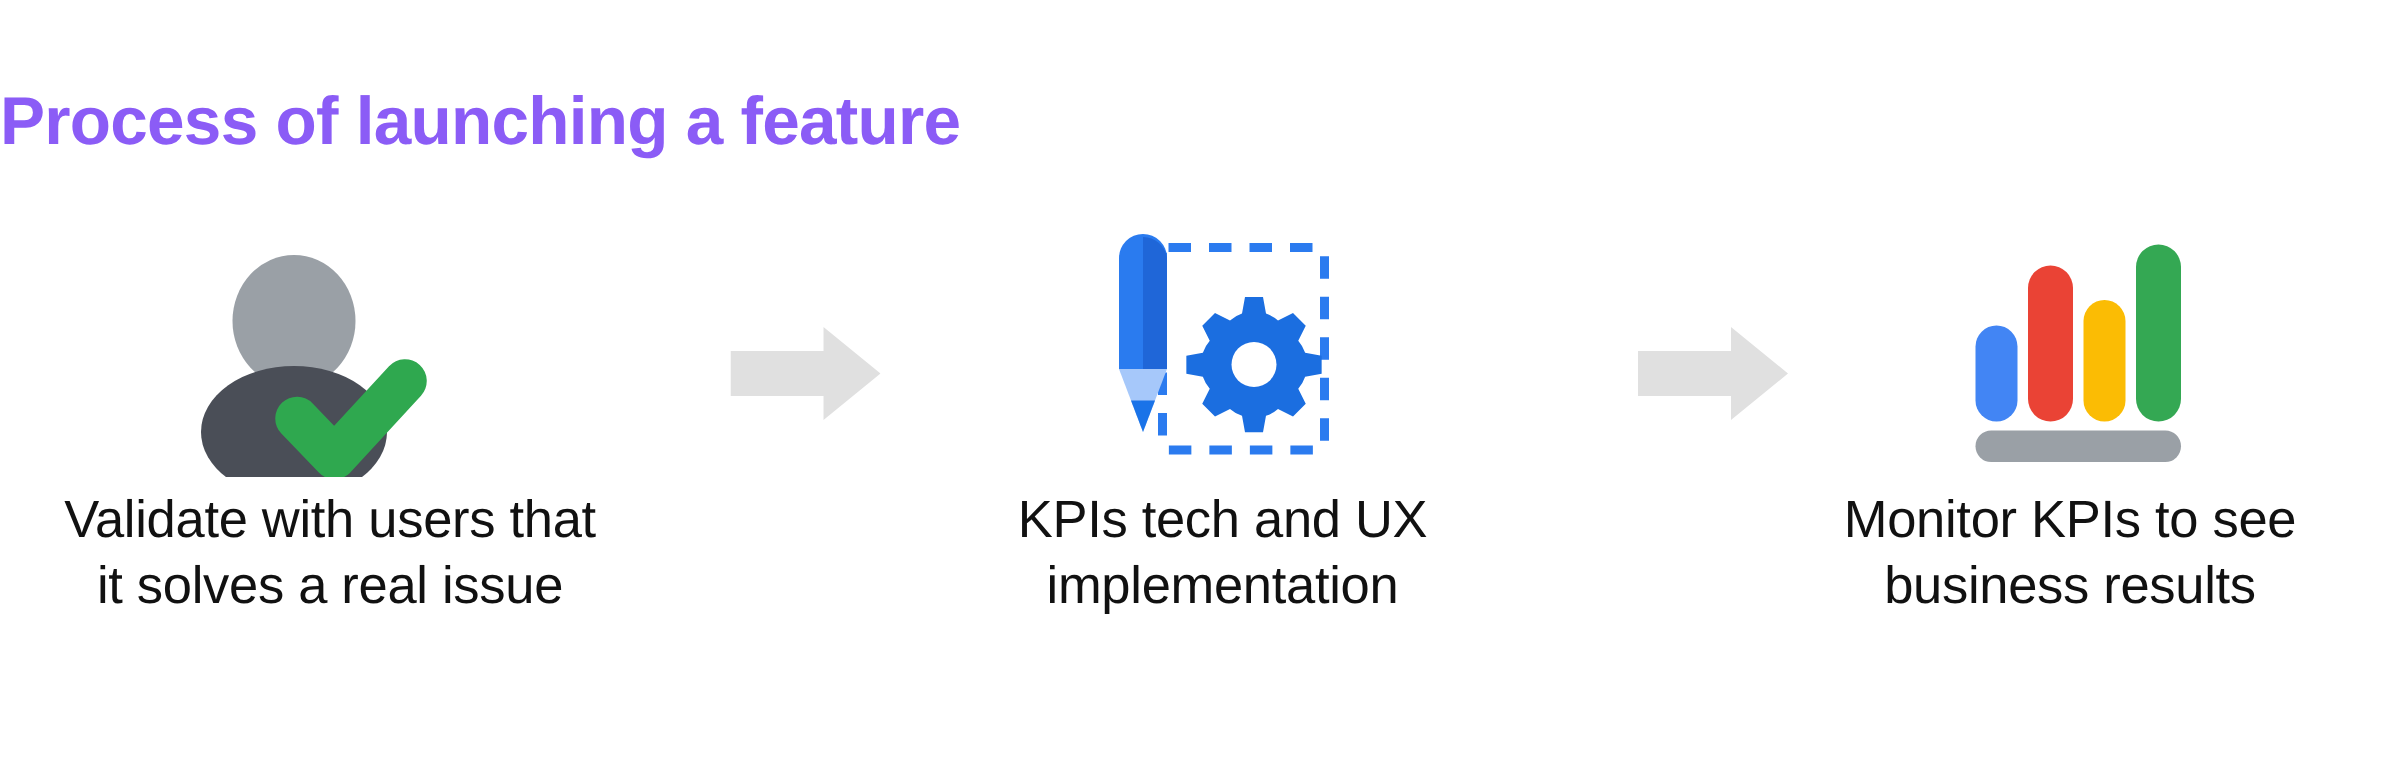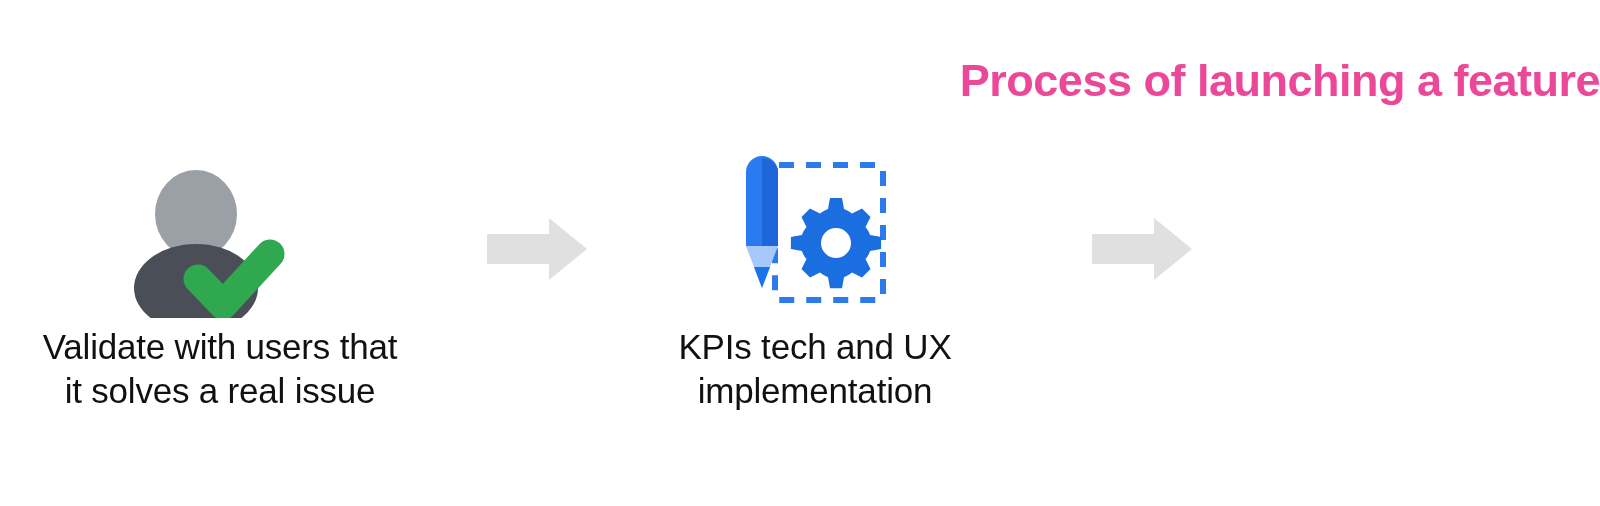--- a/index.html
+++ b/index.html
@@ -18,25 +18,25 @@
     position: relative;
     width: 1600px;
     height: 506px;
     background: #ffffff;
   }
   .title {
     position: absolute;
     top: 55px;
     left: 0;
     width: 1600px;
-    text-align: right;
+    text-align: left;
     font-size: 45px;
     font-weight: bold;
     letter-spacing: -0.5px;
-    color: #ec4899;
+    color: #8b5cf6;
     font-family: "Liberation Sans", sans-serif;
     white-space: nowrap;
   }
   .steps {
     position: absolute;
     top: 140px;
     left: 0;
     width: 1600px;
     height: 320px;
   }
@@ -108,20 +108,33 @@
           <g fill="#1B6EE0">
             <path d="M100 48 h12 l2 11 a24 24 0 0 1 8 4.6 l10-5 8.5 8.5 -5 10 a24 24 0 0 1 4.6 8 l11 2 v12 l-11 2 a24 24 0 0 1 -4.6 8 l5 10 -8.5 8.5 -10 -5 a24 24 0 0 1 -8 4.6 l-2 11 h-12 l-2 -11 a24 24 0 0 1 -8 -4.6 l-10 5 -8.5 -8.5 5 -10 a24 24 0 0 1 -4.6 -8 l-11 -2 v-12 l11 -2 a24 24 0 0 1 4.6 -8 l-5 -10 8.5 -8.5 10 5 a24 24 0 0 1 8 -4.6 Z"></path>
             <circle cx="106" cy="93" r="15" fill="#ffffff"></circle>
           </g>
         </svg>
       </div>
       <div class="caption">KPIs tech and UX
 implementation</div>
     </div>
 
+    <div class="step step-3">
+      <div class="icon-box">
+        <svg width="170" height="155" viewBox="0 0 170 155">
+          <rect x="22" y="62" width="28" height="64" rx="14" fill="#4285F4"></rect>
+          <rect x="57" y="22" width="30" height="104" rx="15" fill="#EA4335"></rect>
+          <rect x="94" y="45" width="28" height="81" rx="14" fill="#FBBC04"></rect>
+          <rect x="129" y="8" width="30" height="118" rx="15" fill="#34A853"></rect>
+          <rect x="22" y="132" width="137" height="21" rx="10.5" fill="#9AA0A6"></rect>
+        </svg>
+      </div>
+      <div class="caption">Monitor KPIs to see
+business results</div>
+    </div>
 
   </div>
 
   <div class="arrow arrow-1">
     <svg width="100" height="62" viewBox="0 0 100 62">
       <path d="M0 16 H62 V0 L100 31 L62 62 V46 H0 Z" fill="#E0E0E0"></path>
     </svg>
   </div>
 
   <div class="arrow arrow-2">

